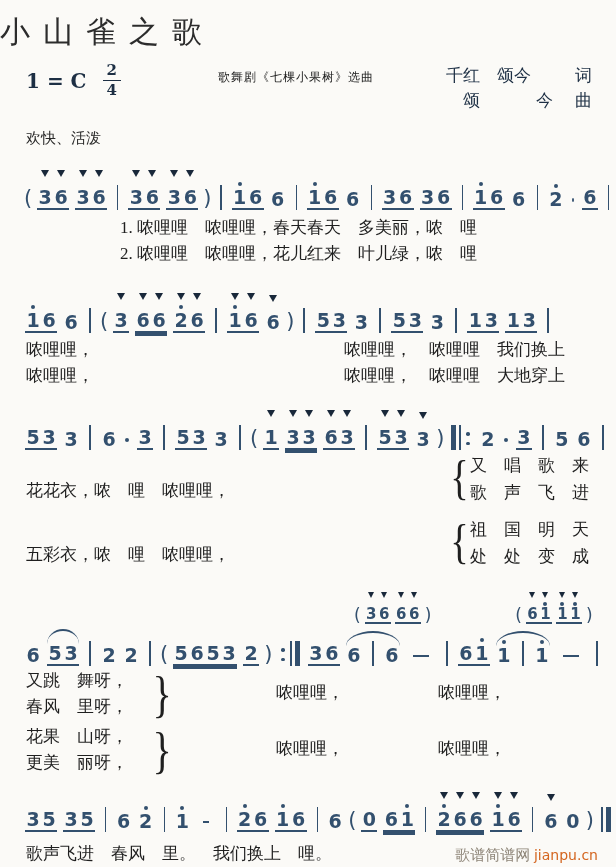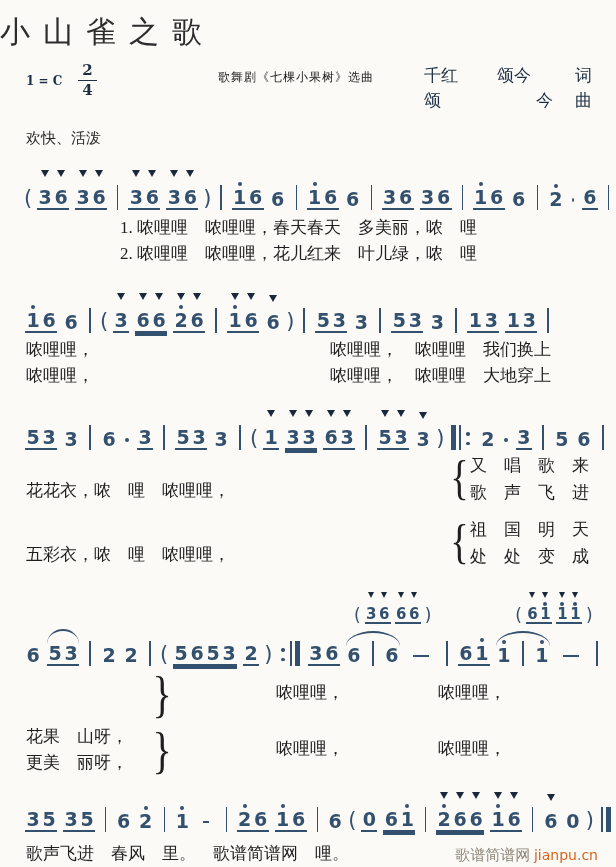--- a/index.html
+++ b/index.html
@@ -5,29 +5,29 @@
   html,body{margin:0;padding:0;}
   body{width:616px;height:867px;background:#fbfaf7;overflow:hidden;
        font-family:"Liberation Serif","DejaVu Serif",serif;color:#222;}
   .page{position:relative;width:616px;height:867px;}
 
   
   .title{margin:12px 0 0;font-size:30px;font-weight:500;
          letter-spacing:13px;color:#2c2c2c;font-family:"DejaVu Sans",sans-serif;}
   .hdr{display:flex;align-items:flex-start;margin:10px 24px 0 26px;}
   .keybox{display:flex;align-items:center;width:142px;flex:0 0 auto;}
-  .keysig{font-size:12px;font-weight:700;font-family:"DejaVu Serif",serif;color:#1d2f44;}
+  .keysig{font-size:20px;font-weight:700;font-family:"DejaVu Serif",serif;color:#1d2f44;}
   .frac{display:inline-block;text-align:center;line-height:1;margin-left:16px;
         font-family:"DejaVu Serif",serif;font-weight:700;font-size:15px;color:#1d2f44;}
   .frac .ftop{display:block;border-bottom:1.6px solid #1d2f44;padding:0 4px 2px;}
   .frac .fbot{display:block;padding-top:2px;}
   .subtitle{flex:1;text-align:center;font-size:12px;letter-spacing:1px;color:#222;padding-top:6px;}
   .credits{flex:0 0 auto;width:168px;font-size:17px;color:#1d2f44;}
   .crow{display:flex;justify-content:space-between;line-height:25px;}
-  .crow .c1{width:56px;} .crow .c2{width:56px;} .crow .c3{width:22px;text-align:right;}
+  .crow .c1{width:56px;text-align:right;} .crow .c2{width:56px;} .crow .c3{width:22px;text-align:right;}
   .crow.second .c2{text-align:right;}
   .tempo{margin:16px 0 16px 26px;font-size:15px;color:#2a2a2a;}
 
   
   :root{--note:#33506e;--mark:#19283a;}
   .nline{display:flex;align-items:flex-end;padding-left:22px;}
   .note{display:inline-flex;flex-direction:column;align-items:center;width:16px;}
   .r1{height:11px;display:flex;align-items:flex-start;justify-content:center;width:100%;}
   .r2{height:6px;display:flex;align-items:center;justify-content:center;width:100%;}
   .tri{width:0;height:0;border-left:4px solid transparent;border-right:4px solid transparent;
@@ -61,21 +61,21 @@
   .echo{display:flex;align-items:flex-end;padding-left:352px;margin-top:14px;}
   .echo .clusterB{margin-left:80px;}
   .cluster{display:flex;align-items:flex-end;}
 
   
   .lyr{font-size:17px;color:#1f1f1f;}
   .ly1{margin:5px 0 0 120px;line-height:26px;}
   .lyrow{position:relative;height:26px;}
   .ly2{margin-top:5px;}
   .ly2 .seg1{position:absolute;left:26px;}
-  .ly2 .seg2{position:absolute;left:330px;}
+  .ly2 .seg2{position:absolute;left:344px;}
   .l3block{position:relative;height:62px;margin-top:2px;}
   .l3block .left{position:absolute;left:26px;top:6px;margin-top:21px;}
   .l3block .brace{position:absolute;left:448px;top:-2px;font-size:48px;font-weight:300;
                   color:#1f1f1f;transform:scaleX(.8);}
   .l3block .choices{position:absolute;left:470px;top:0;line-height:27px;}
   .l4block{position:relative;height:54px;margin-top:2px;}
   .l4block .rows{position:absolute;left:26px;top:0;line-height:26px;}
   .l4block .brace{position:absolute;left:150px;top:-3px;font-size:50px;font-weight:300;
                   color:#1f1f1f;transform:scaleX(.8);}
   .l4block .mid{position:absolute;left:276px;top:13px;}
@@ -885,20 +885,24 @@
             </div>
             <div class="digit">1</div>
           </span>
         </span>
       </span>
       <div class="dash"></div>
       <div class="barline"></div>
     </div>
   <div class="lyr">
     <div class="l4block">
+      <div class="rows">
+        <div>又跳　舞呀，</div>
+        <div>春风　里呀，</div>
+      </div>
       <span class="brace">}</span>
       <span class="mid">哝哩哩，</span>
       <span class="right">哝哩哩，</span>
     </div>
     <div class="l4block">
       <div class="rows">
         <div>花果　山呀，</div>
         <div>更美　丽呀，</div>
       </div>
       <span class="brace">}</span>
@@ -1080,21 +1084,21 @@
           <div class="digit">0</div>
         </span>
       </span>
       <span class="paren">)</span>
       <span class="rpt">
         <div class="bthin"></div>
         <div class="bthick"></div>
       </span>
     </div>
   <div class="lyr ly5">
-    <div>歌声飞进　春风　里。　歌谱简谱网　哩。</div>
+    <div>歌声飞进　春风　里。　我们换上　哩。</div>
 
   </div>
 
   <div class="wm">
     <span>歌谱简谱网</span>
     <span class="url">jianpu.cn</span>
   </div>
 
 </div>
 

